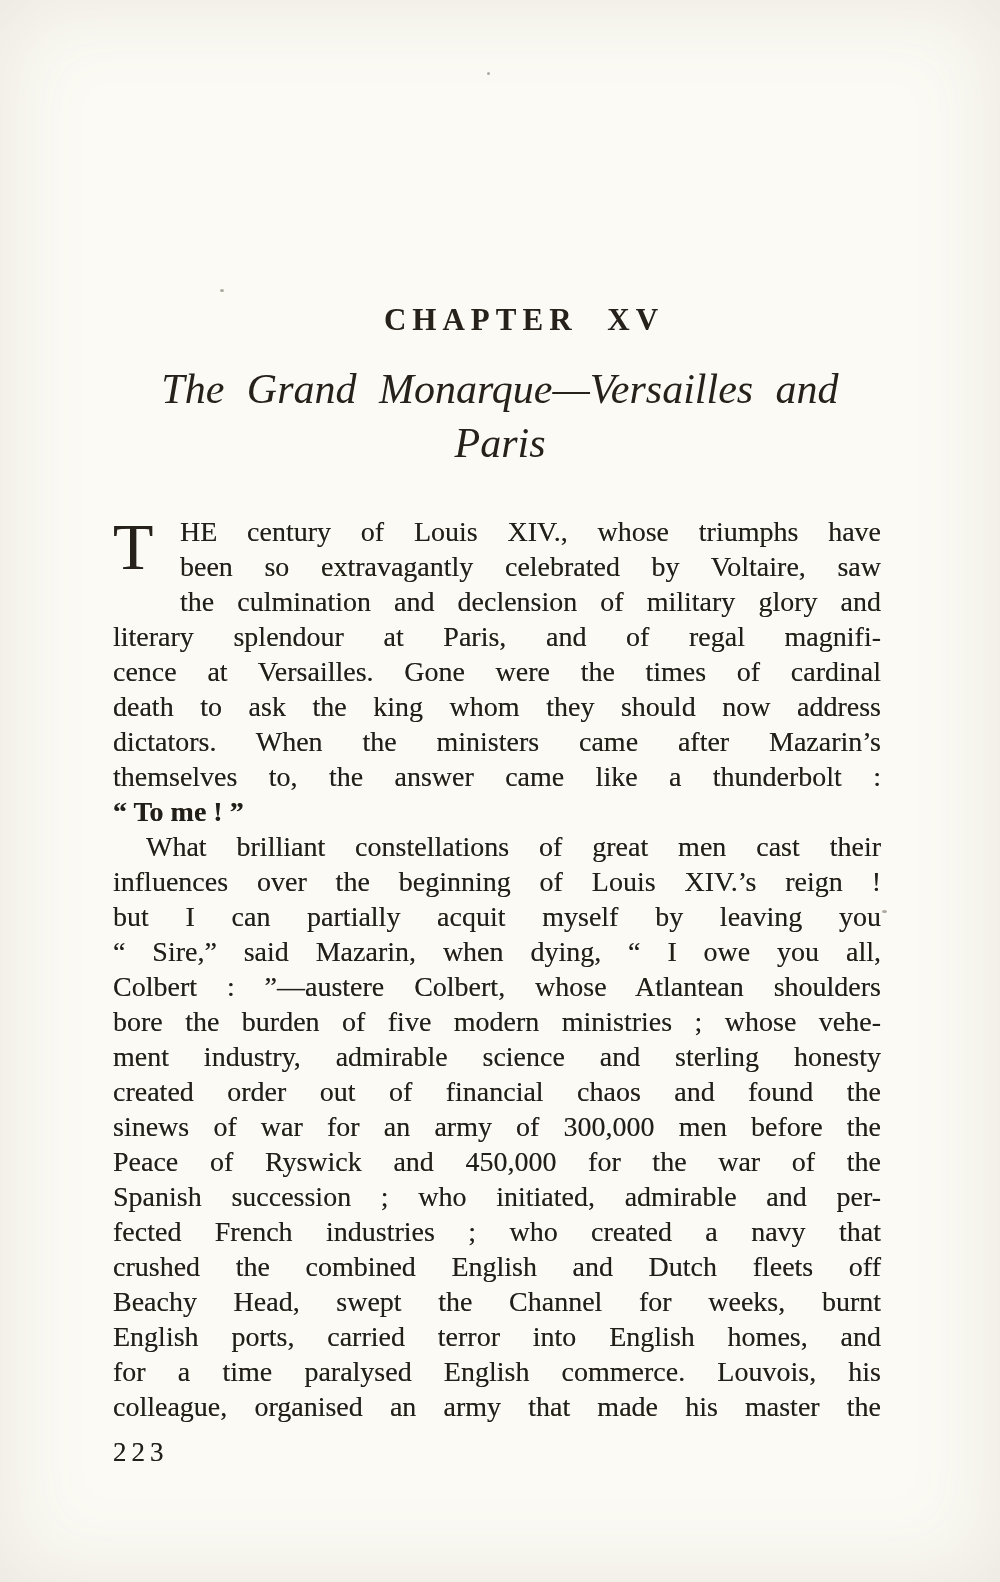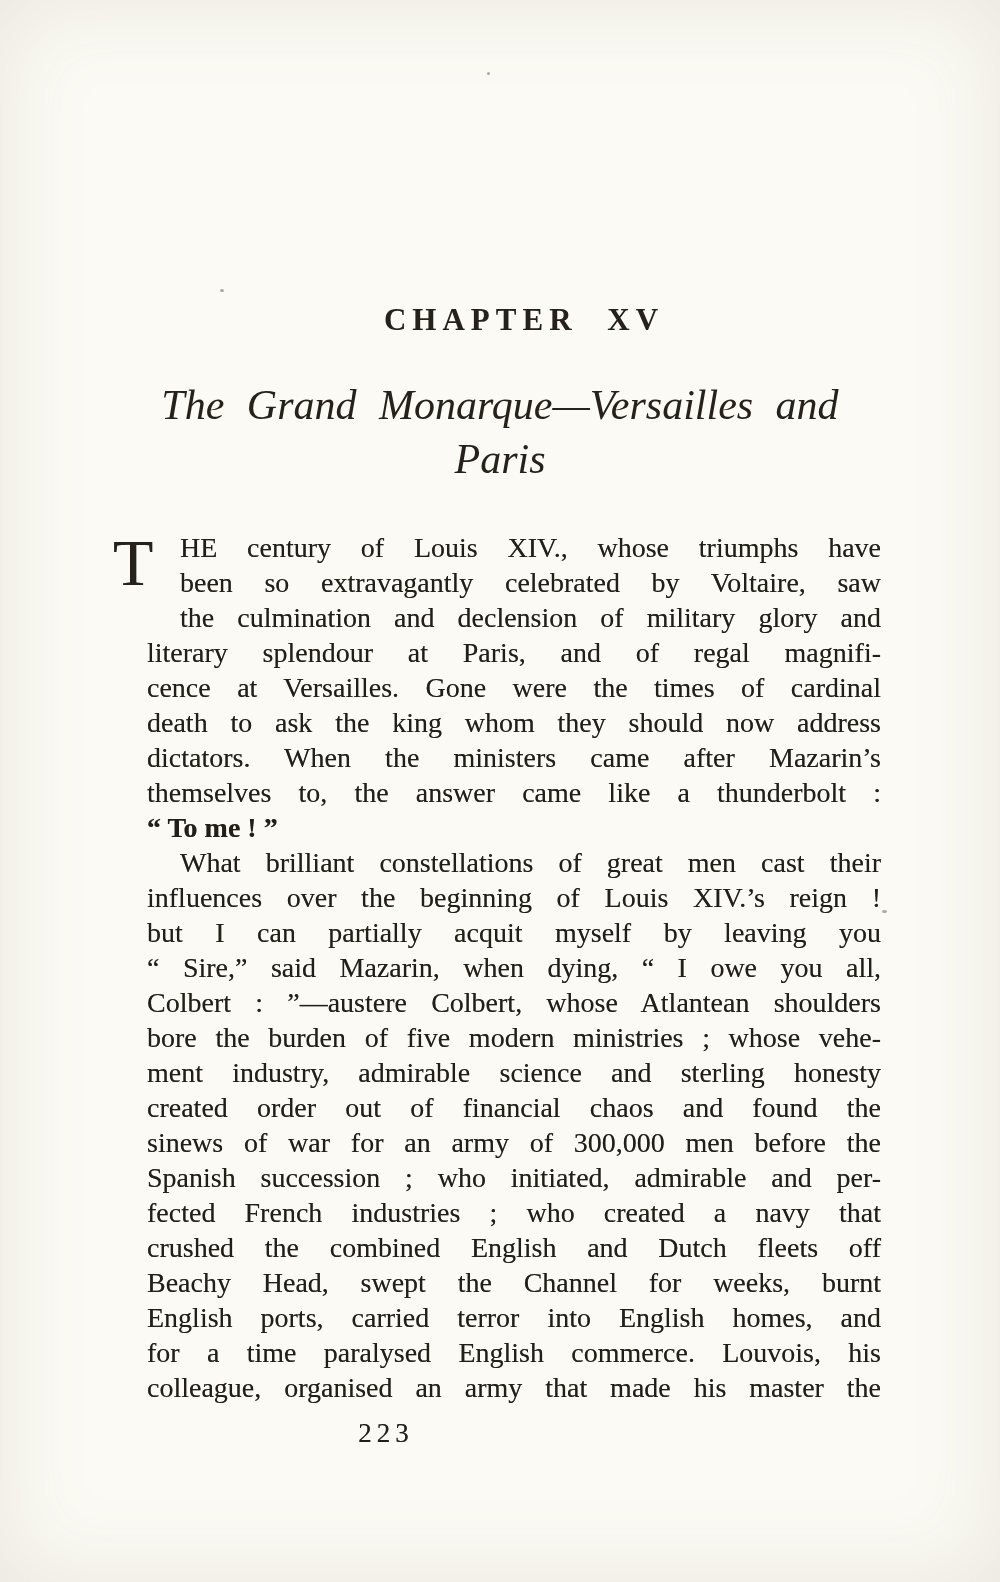--- a/index.html
+++ b/index.html
@@ -21,60 +21,59 @@
     padding-top: 302px;
     text-align: center;
     font-size: 31px;
     font-weight: bold;
     letter-spacing: 6px;
     word-spacing: 16px;
     color: #26211a;
     padding-left: 48px;
   }
   .title {
-    margin-top: 40px;
+    margin-top: 24px;
     text-align: center;
     font-style: italic;
     font-weight: normal;
     font-size: 42px;
     line-height: 54px;
     word-spacing: 12px;
     color: #26211a;
   }
   .title-line { display: block; }
   .body-text {
     width: 768px;
     margin: 44px 0 0 113px;
     font-size: 28px;
     line-height: 35px;
     text-shadow: 0 0 0.4px rgba(30, 25, 18, 0.55);
   }
   .line {
     text-align: justify;
     text-align-last: justify;
-    margin-left: 34px;
   }
   .para1 .line:last-child {
     text-align: left;
     text-align-last: left;
     font-weight: bold;
   }
   .para2 .line:first-child { text-indent: 33px; }
   .dropcap {
     float: left;
     width: 58px;
     height: 68px;
     font-size: 66px;
     line-height: 60px;
     margin: 3px 9px 0 0;
     color: #26211a;
   }
   .page-number {
     margin-top: 11px;
-    text-align: center;
+    text-align: left;
     padding-right: 222px;
     font-size: 27px;
     letter-spacing: 5px;
   }
   .artifact {
     position: absolute;
     background: #9a958a;
     border-radius: 50%;
     opacity: 0.8;
   }
@@ -119,20 +118,21 @@
       <div class="lines">
           <div class="line">What brilliant constellations of great men cast their</div>
           <div class="line">influences over the beginning of Louis XIV.’s reign !</div>
           <div class="line">but I can partially acquit myself by leaving you</div>
           <div class="line">“ Sire,” said Mazarin, when dying, “ I owe you all,</div>
           <div class="line">Colbert : ”—austere Colbert, whose Atlantean shoulders</div>
           <div class="line">bore the burden of five modern ministries ; whose vehe-</div>
           <div class="line">ment industry, admirable science and sterling honesty</div>
           <div class="line">created order out of financial chaos and found the</div>
           <div class="line">sinews of war for an army of 300,000 men before the</div>
+          <div class="line">Peace of Ryswick and 450,000 for the war of the</div>
           <div class="line">Spanish succession ; who initiated, admirable and per-</div>
           <div class="line">fected French industries ; who created a navy that</div>
           <div class="line">crushed the combined English and Dutch fleets off</div>
           <div class="line">Beachy Head, swept the Channel for weeks, burnt</div>
           <div class="line">English ports, carried terror into English homes, and</div>
           <div class="line">for a time paralysed English commerce. Louvois, his</div>
           <div class="line">colleague, organised an army that made his master the</div>
         </div>
     </div>
 

